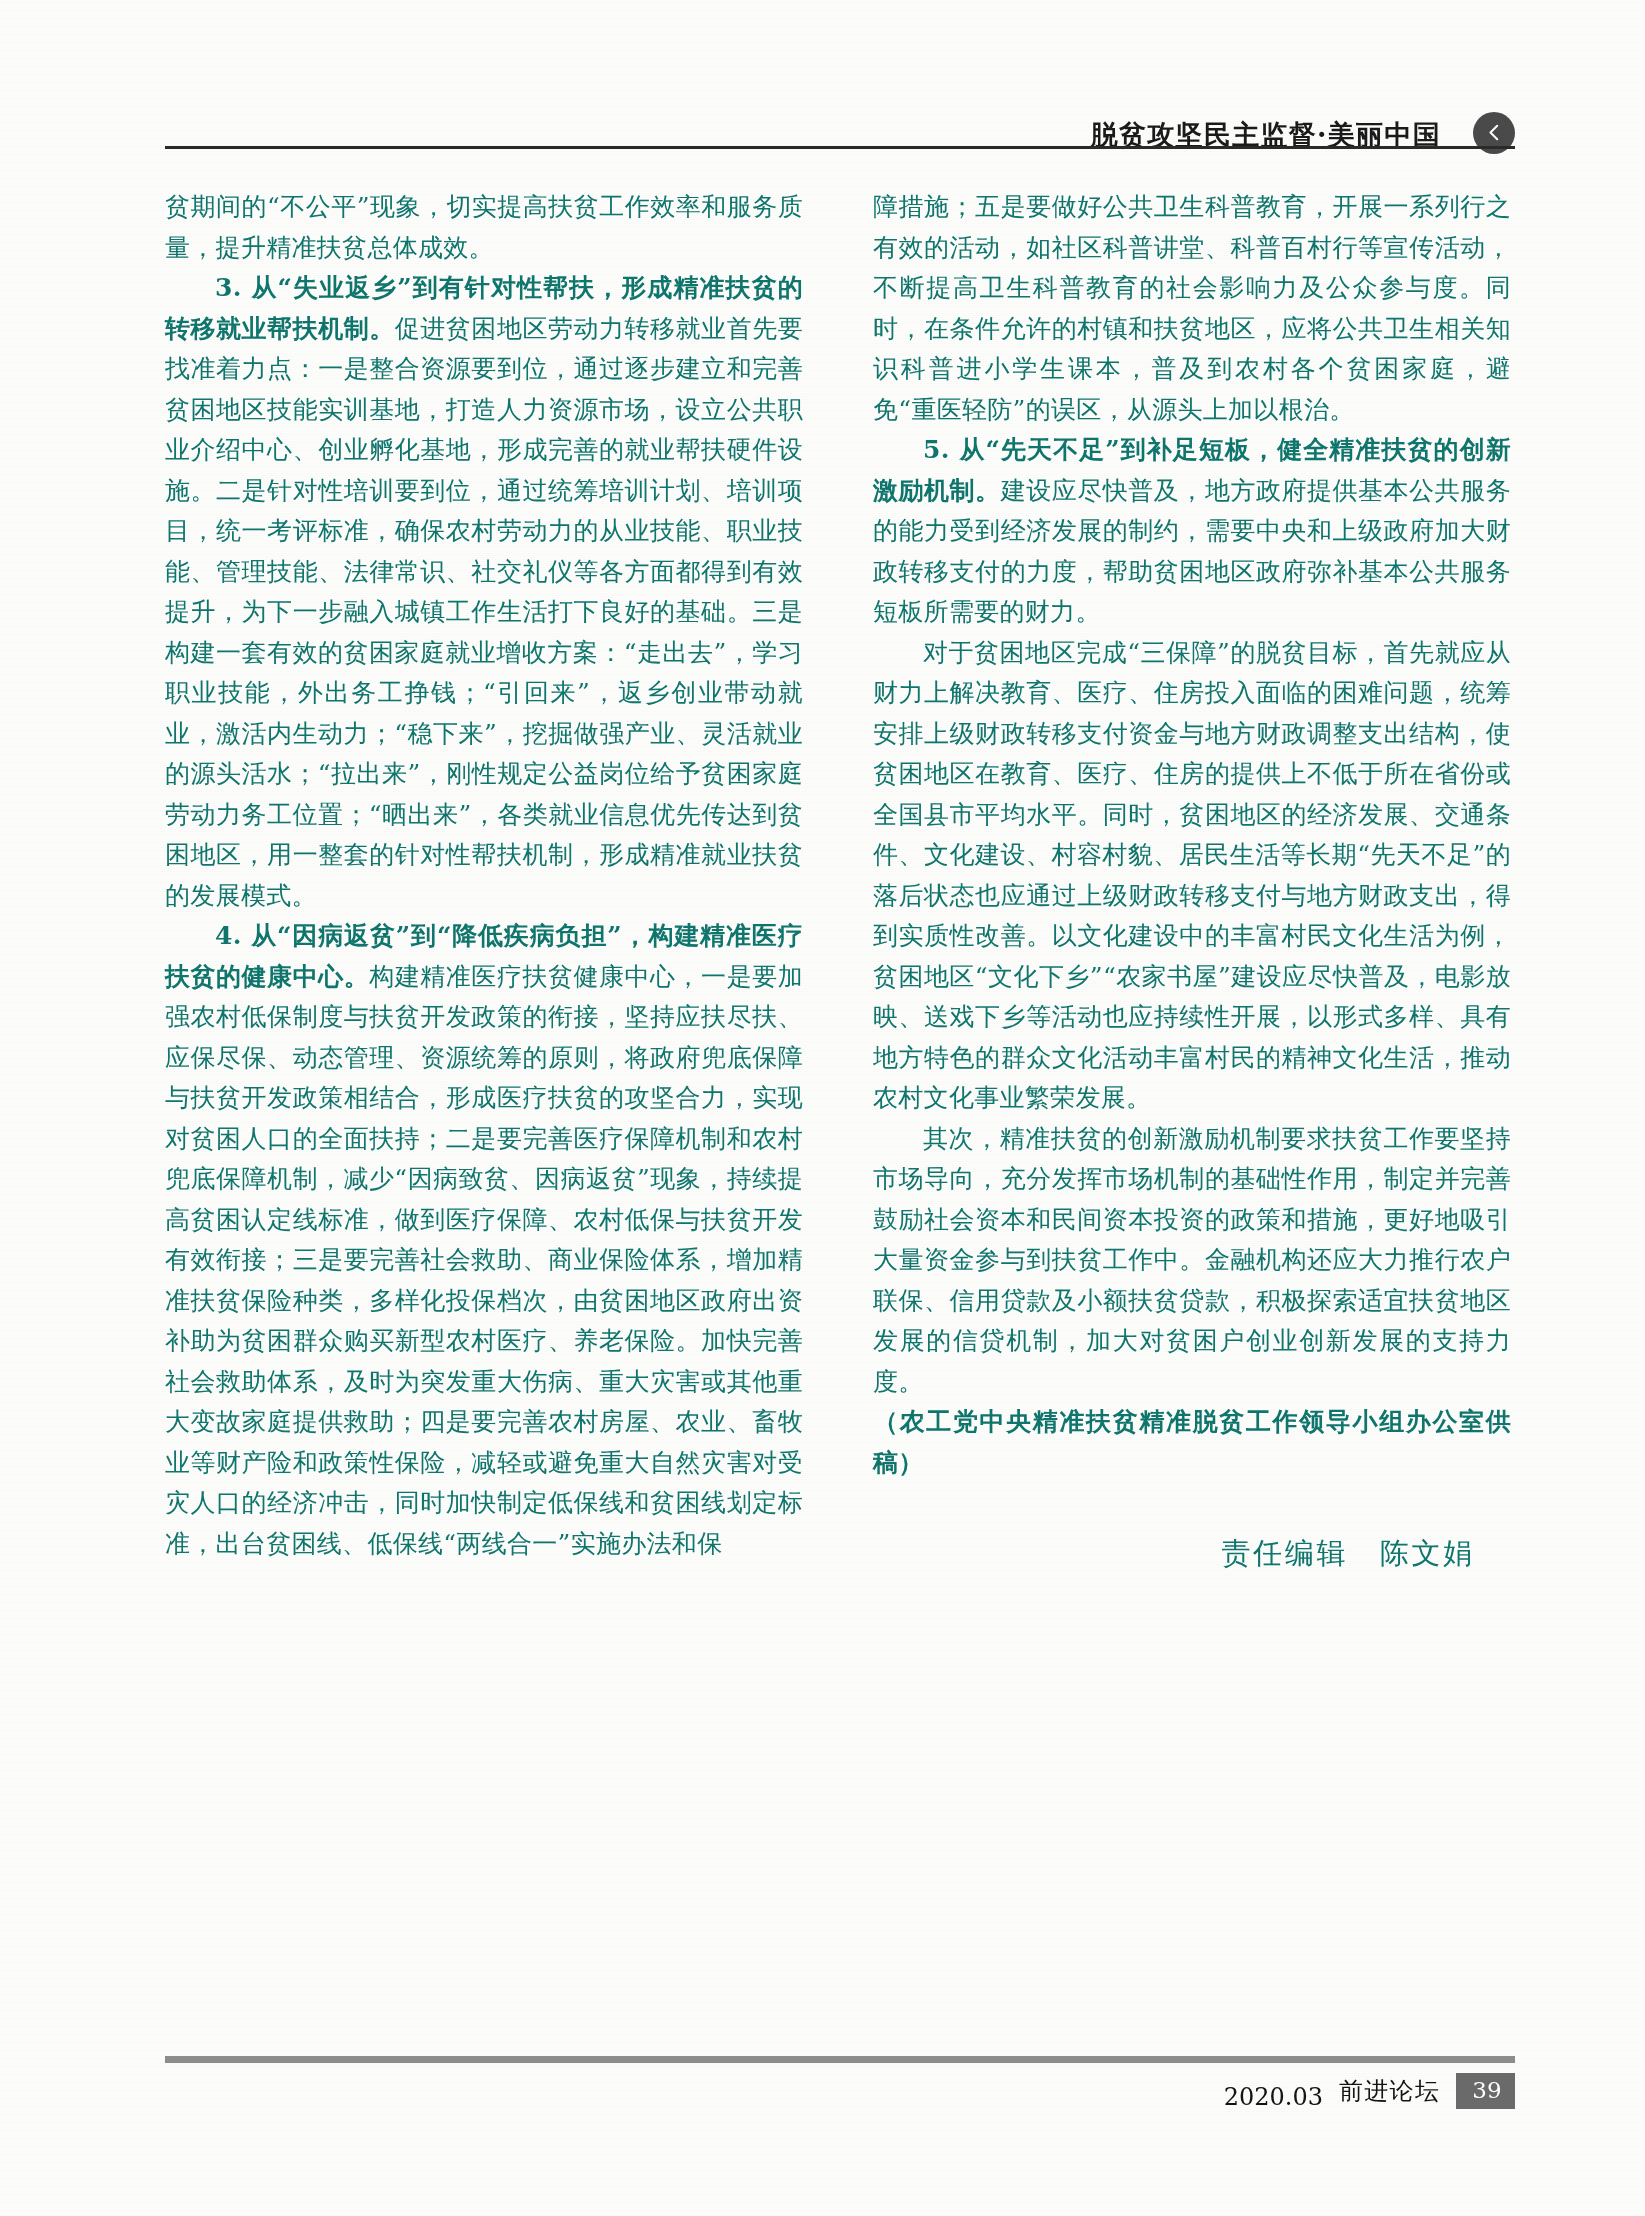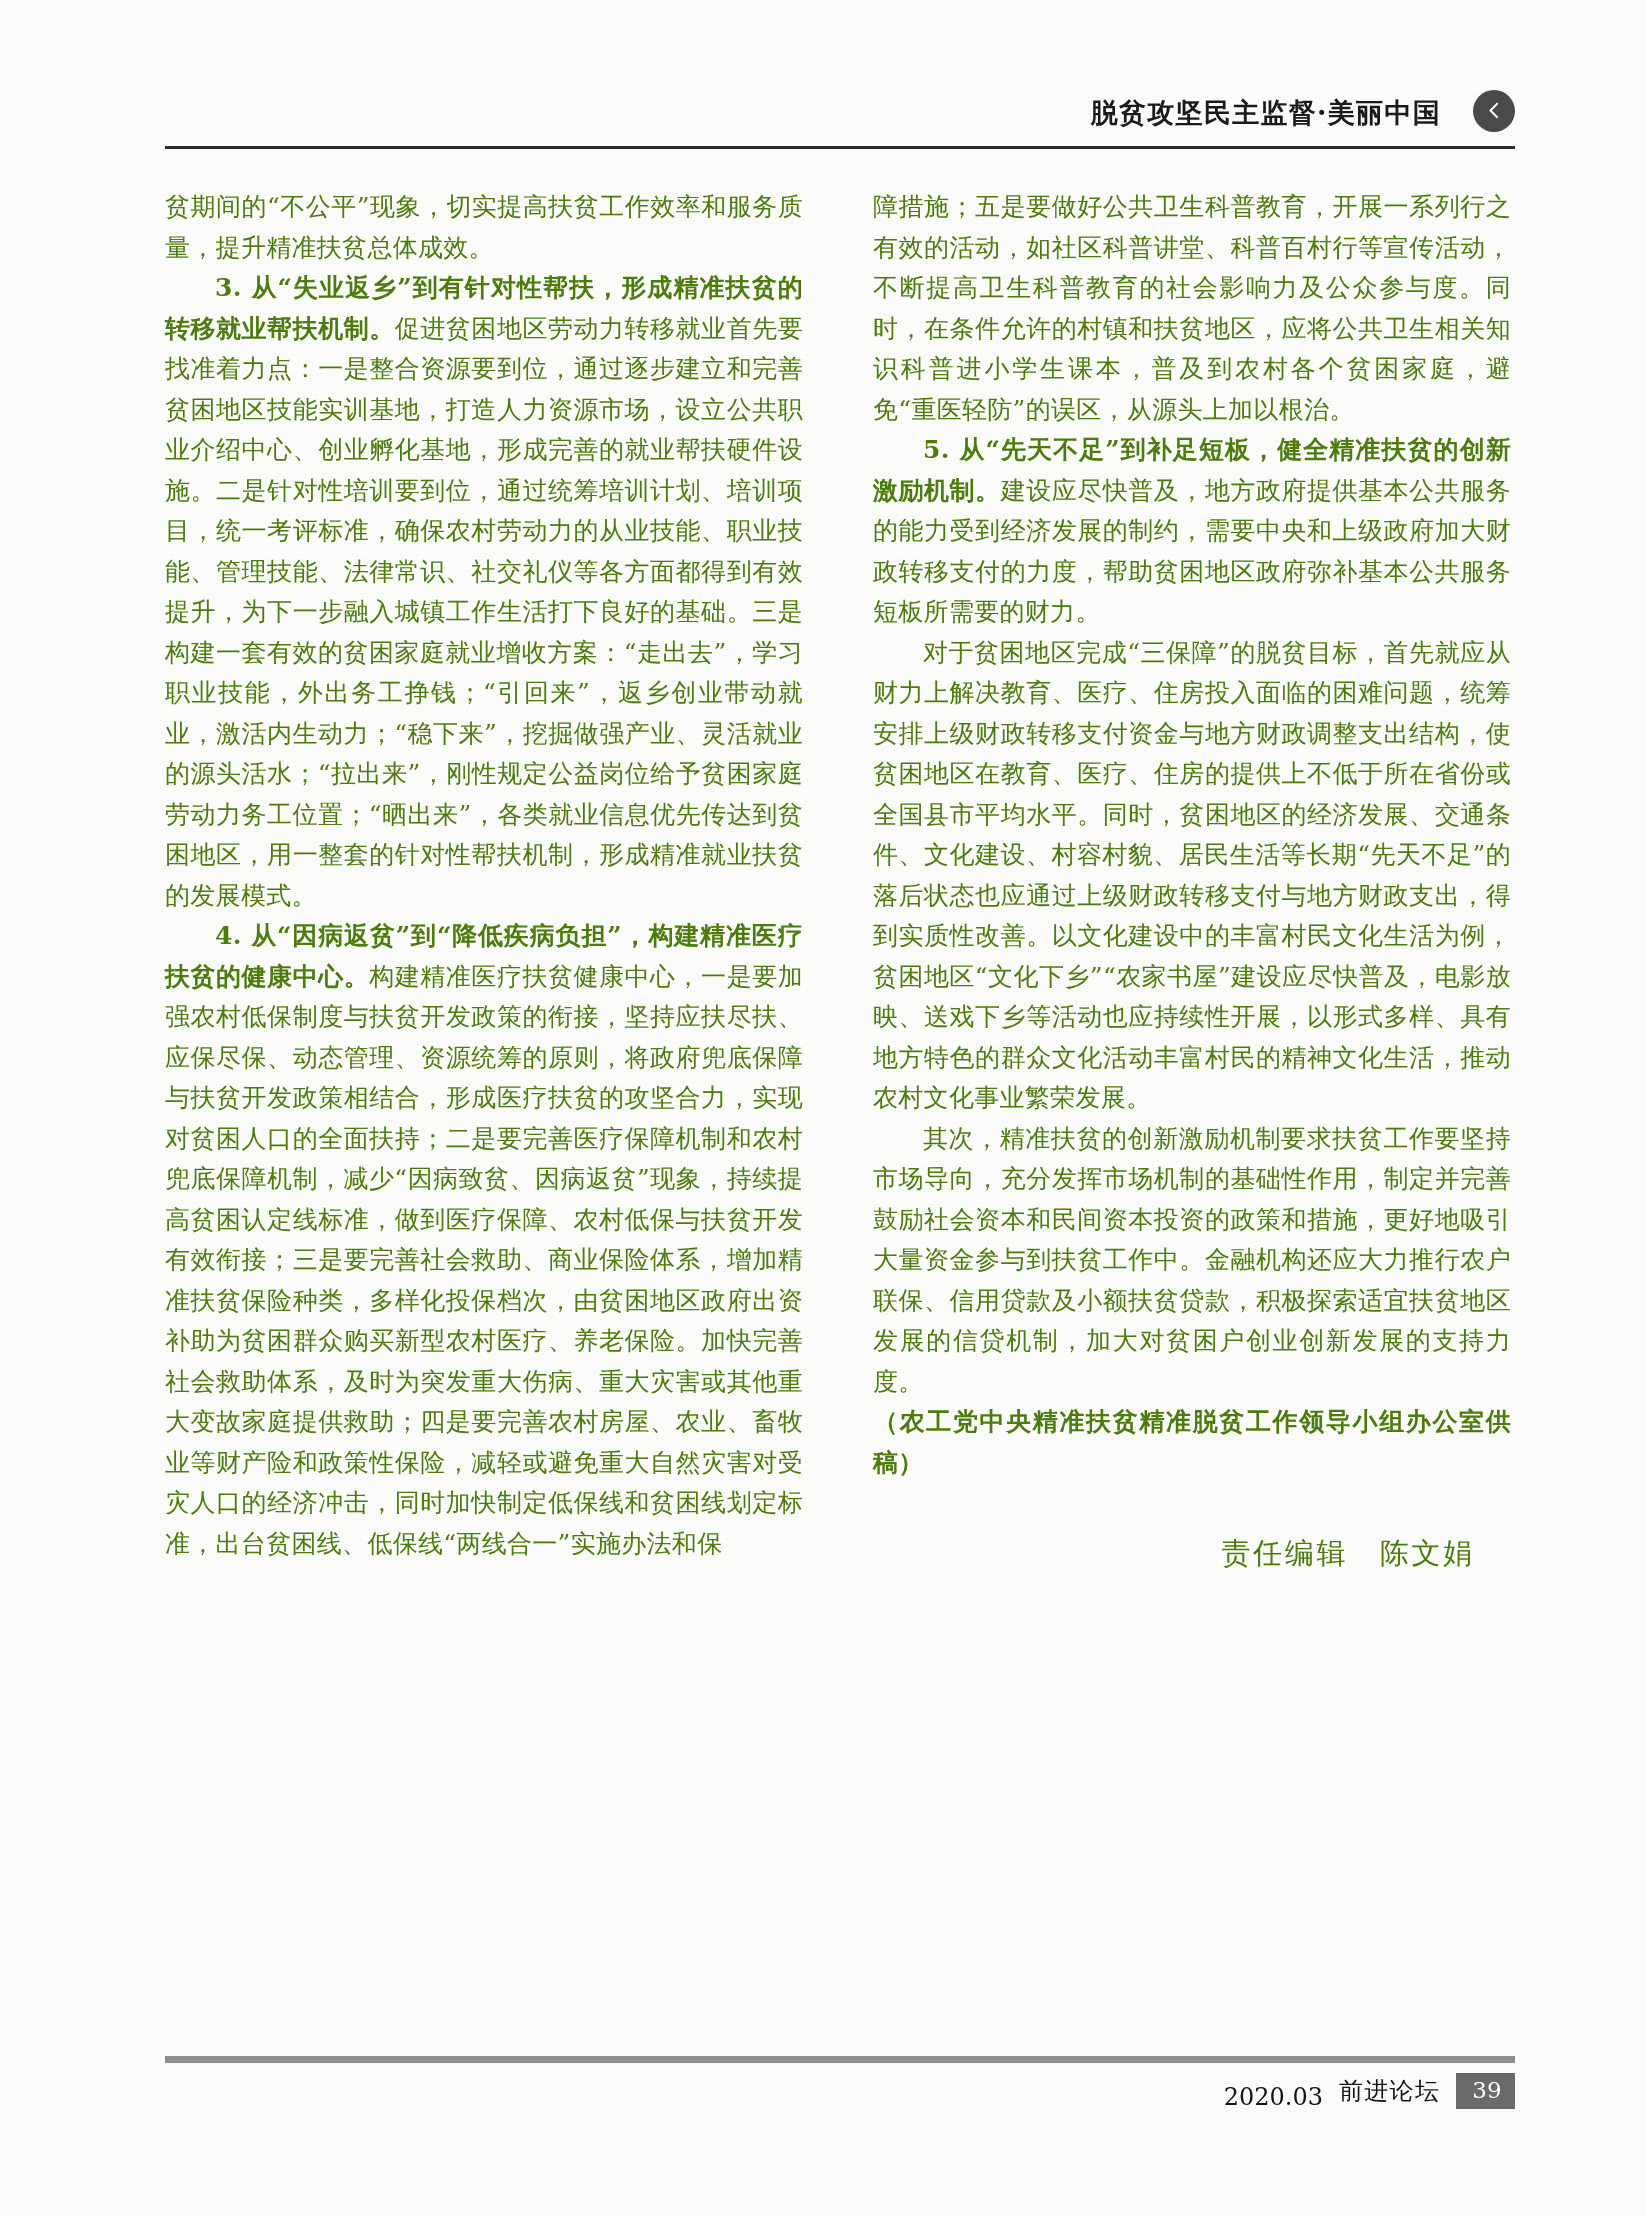--- a/index.html
+++ b/index.html
@@ -20,21 +20,21 @@
     left: 0; top: 0;
     width: 1645px;
     height: 2216px;
     background: #fdfdfb;
   }
 
   
   .header {
     position: absolute;
     left: 165px;
-    top: 95px;
+    top: 117px;
     width: 1350px;
     height: 54px;
   }
   .header-title {
     position: absolute;
     right: 74px;
     top: 0px;
     font-size: 27px;
     font-weight: bold;
     letter-spacing: 1.3px;
@@ -68,21 +68,21 @@
 
   
   .col {
     position: absolute;
     top: 187px;
     width: 638px;
     font-size: 25px;
     line-height: 1.62;
     text-align: justify;
     text-justify: inter-ideograph;
-    color: #4d7c0f;
+    color: #0f766e;
     letter-spacing: 0.3px;
   }
   .col-left  { left: 165px; }
   .col-right { left: 873px; }
 
   .col p {
     margin: 0 0 0 0;
     text-indent: 0;
   }
   .col p.indent { text-indent: 2em; }

